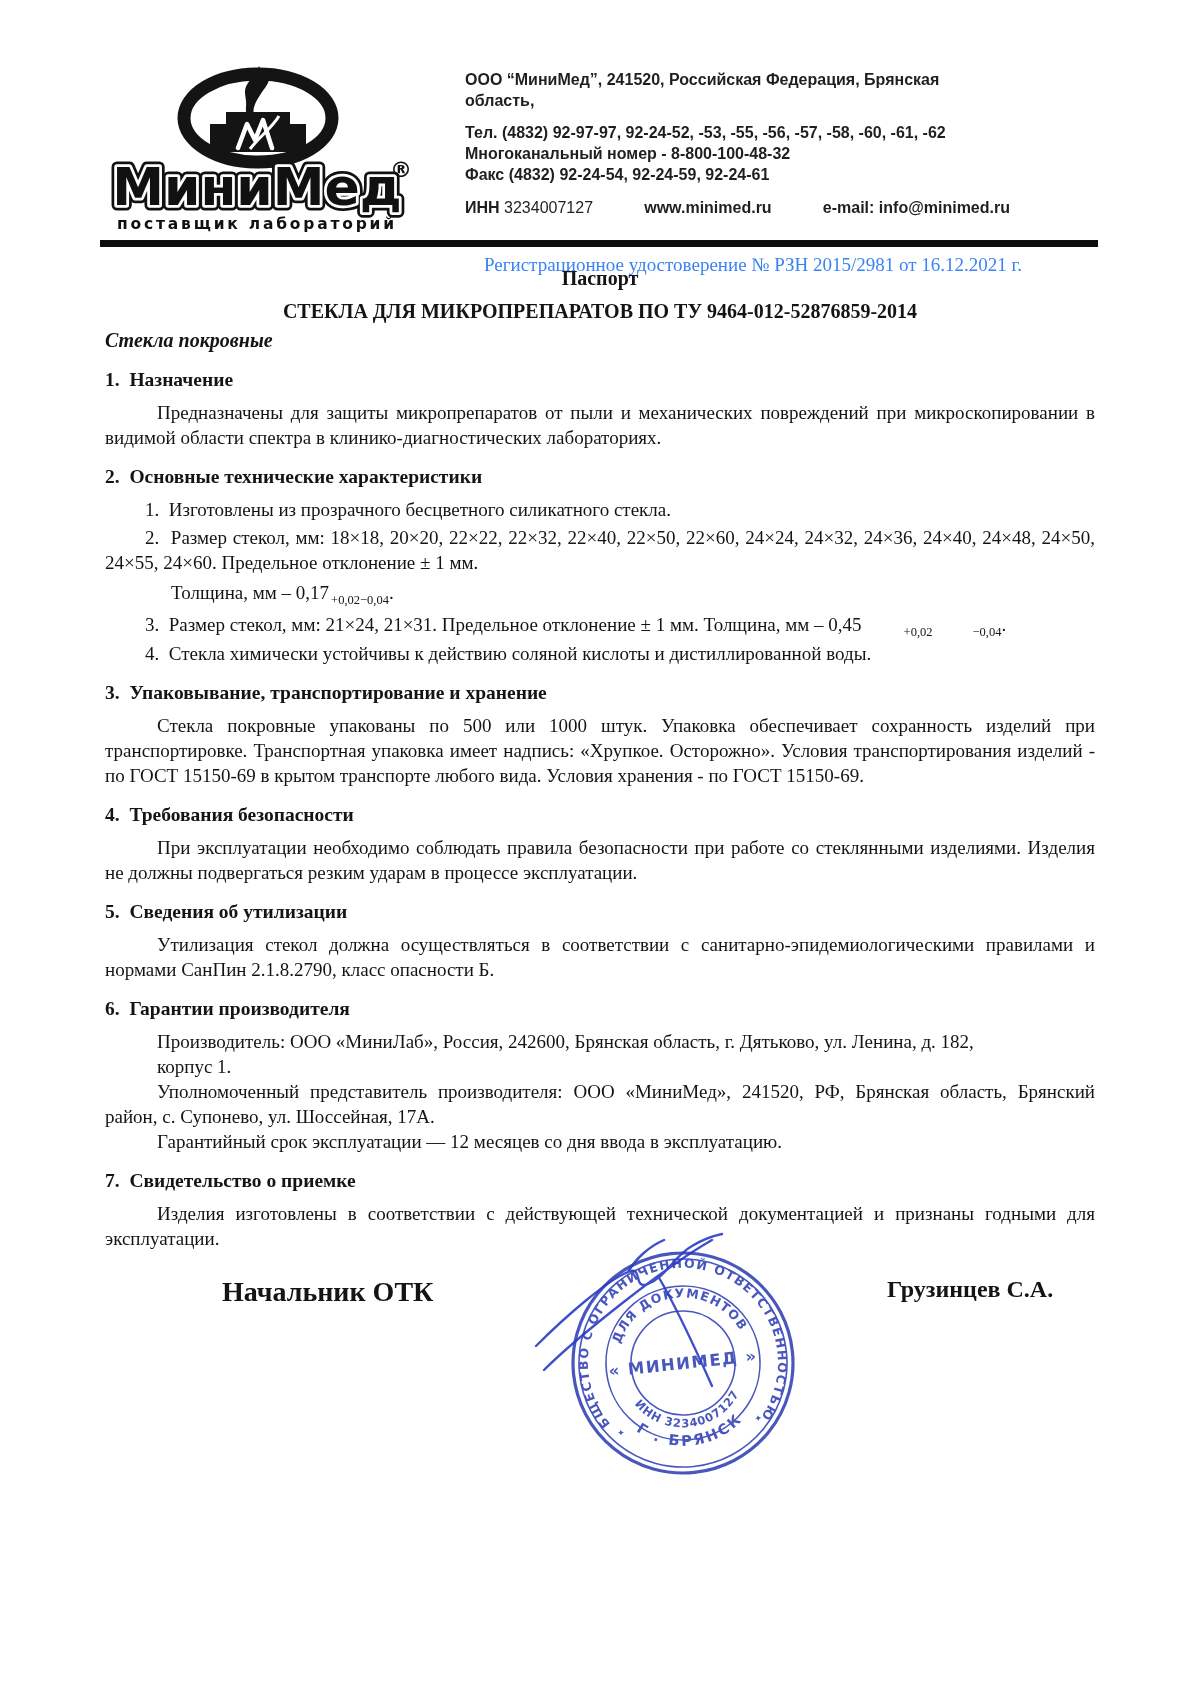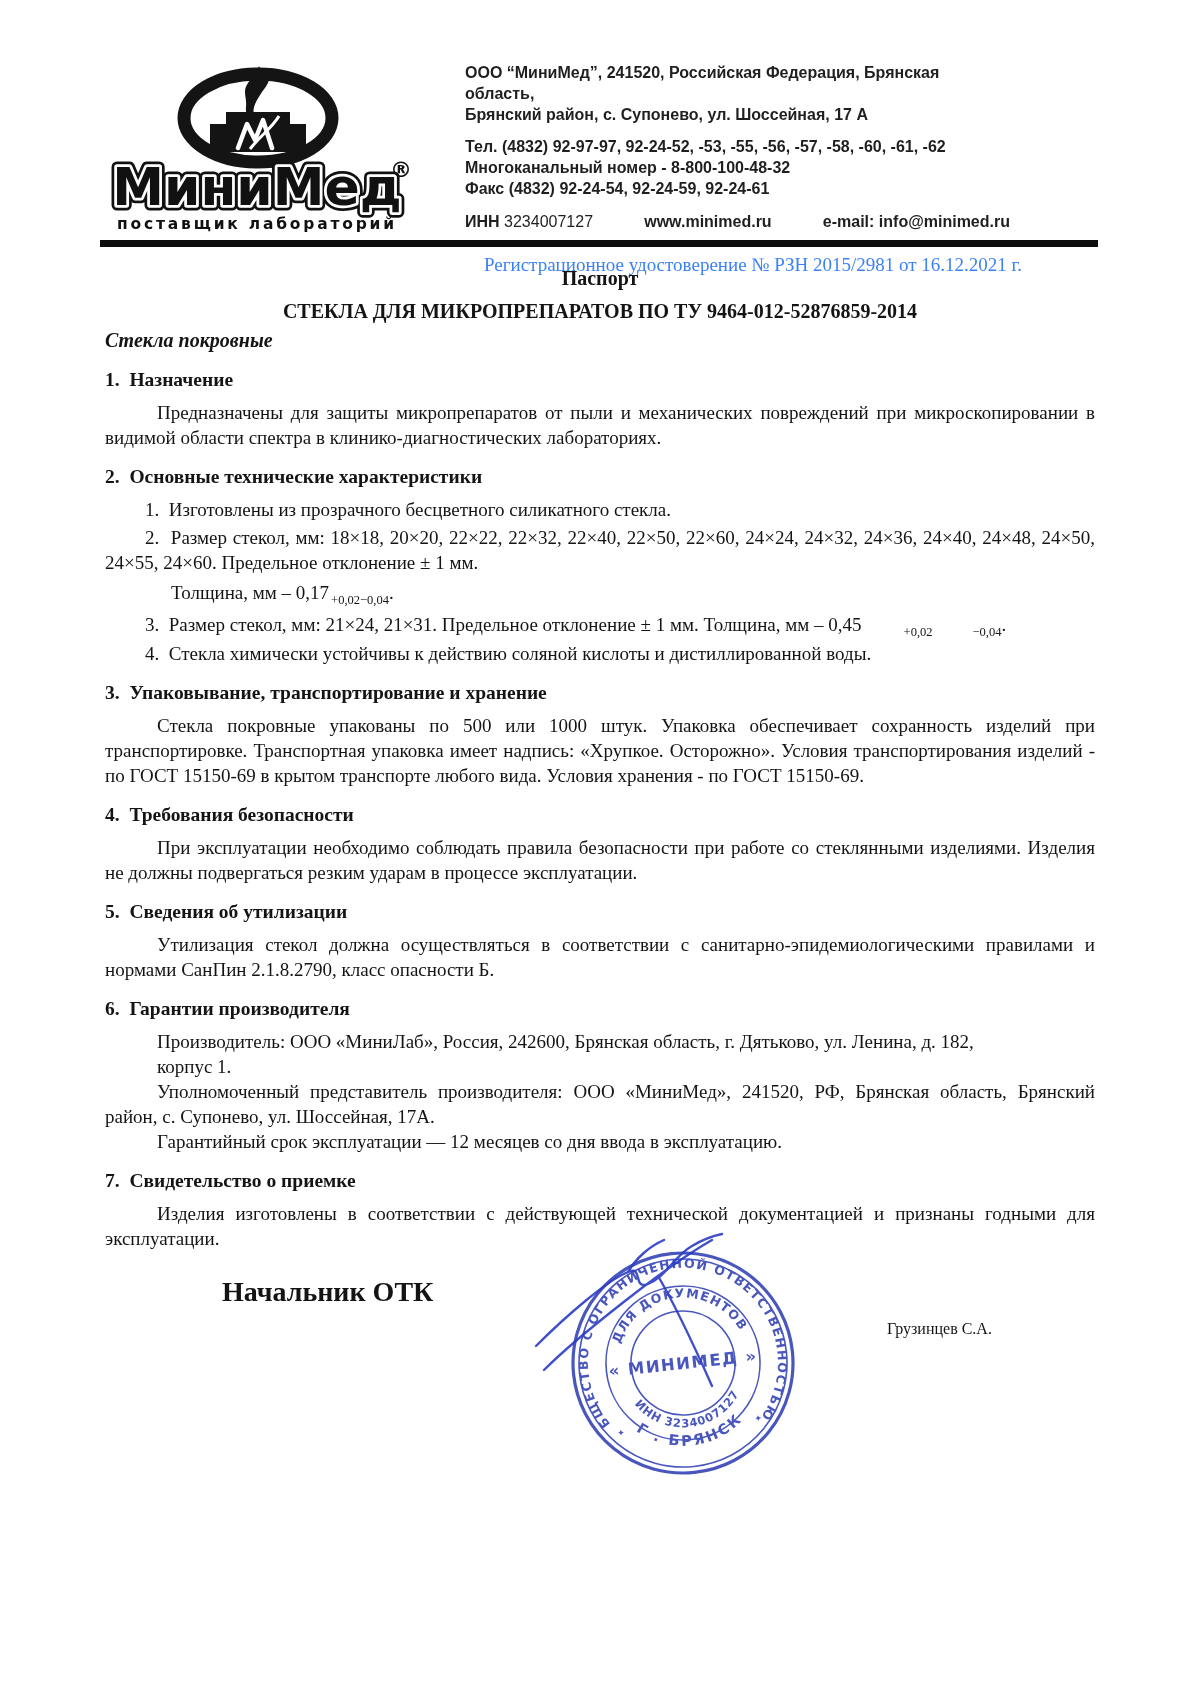--- a/index.html
+++ b/index.html
@@ -3,21 +3,21 @@
 <meta charset="utf-8">
 <style>
   html,body{margin:0;padding:0;background:#fff;}
   .page{
     position:relative;width:1200px;height:1697px;background:#ffffff;
     font-family:"Liberation Serif",serif;color:#141414;overflow:hidden;
   }
   
   .logo{position:absolute;left:100px;top:52px;width:315px;height:185px;}
   .company{
-    position:absolute;left:465px;top:62px;width:545px;
+    position:absolute;left:465px;top:69px;width:545px;
     font-family:"Liberation Sans",sans-serif;font-weight:bold;
     font-size:16px;line-height:21px;color:#1f1f1f;
   }
   .company .gap{height:11px;}
   .inn-row{display:flex;justify-content:space-between;margin-top:12px;align-items:baseline;}
   .inn-row .inn-num{font-weight:normal;}
   .bar{position:absolute;left:100px;top:240px;width:998px;height:7px;background:#0d0d0d;}
   .registration{
     position:absolute;left:100px;top:254px;width:922px;
     text-align:right;font-size:19px;color:#3b82f6;
@@ -34,21 +34,21 @@
   .body-p{margin:0;text-indent:52px;}
   .item{margin:3px 0;text-indent:40px;}
   .thickness{margin:5px 0 5px 66px;text-align:left;}
   .frac{
     display:inline-flex;font-size:12.5px;line-height:11.5px;
     vertical-align:-5px;text-align:left;margin-left:2px;
   }
   .plain-line{margin:0;text-indent:52px;}
   
   .sig-left{position:absolute;left:222px;top:1276px;font-size:28px;font-weight:bold;}
-  .sig-right{position:absolute;left:887px;top:1320px;font-size:16px;font-weight:normal;}
+  .sig-right{position:absolute;left:887px;top:1276px;font-size:24px;font-weight:bold;}
   .stamp{position:absolute;left:551px;top:1231px;opacity:.88;}
   .autograph{position:absolute;left:516px;top:1218px;opacity:.9;}
 </style>
 </head>
 <body>
 
 <div class="page">
 
   <svg class="logo" viewBox="0 0 315 185" width="315" height="185">
     <g>
@@ -59,21 +59,20 @@
       <path d="M150,97 C160,84 172,76 179,64" fill="none" stroke="#ffffff" stroke-width="3"></path>
     </g>
     <text x="157" y="153" text-anchor="middle" font-family="DejaVu Sans, sans-serif" font-weight="bold" font-size="52" fill="#111" stroke="#111" stroke-width="11" stroke-linejoin="round" paint-order="stroke">МиниМед</text>
     <text x="157" y="153" text-anchor="middle" font-family="DejaVu Sans, sans-serif" font-weight="bold" font-size="52" fill="#111" stroke="#ffffff" stroke-width="5.5" stroke-linejoin="round" paint-order="stroke">МиниМед</text>
     <text x="301" y="125" text-anchor="middle" font-family="DejaVu Sans, sans-serif" font-weight="bold" font-size="22" fill="#111">®</text>
     <text x="157" y="177" text-anchor="middle" font-family="DejaVu Sans, sans-serif" font-weight="bold" font-size="15.5" letter-spacing="2.8" fill="#111">поставщик  лабораторий</text>
   </svg>
 
   <div class="company">
     <div>ООО “МиниМед”, 241520, Российская Федерация, Брянская область,</div>
-    <div>Брянский район, с. Супонево, ул. Шоссейная, 17 А</div>
     <div class="gap"></div>
     <div>Тел. (4832) 92-97-97, 92-24-52, -53, -55, -56, -57, -58, -60, -61, -62</div>
     <div>Многоканальный номер - 8-800-100-48-32</div>
     <div>Факс (4832) 92-24-54, 92-24-59, 92-24-61</div>
     <div class="inn-row">
       <span><span>ИНН</span> <span class="inn-num">3234007127</span></span>
       <span>www.minimed.ru</span>
       <span>e-mail: info@minimed.ru</span>
     </div>
   </div>

